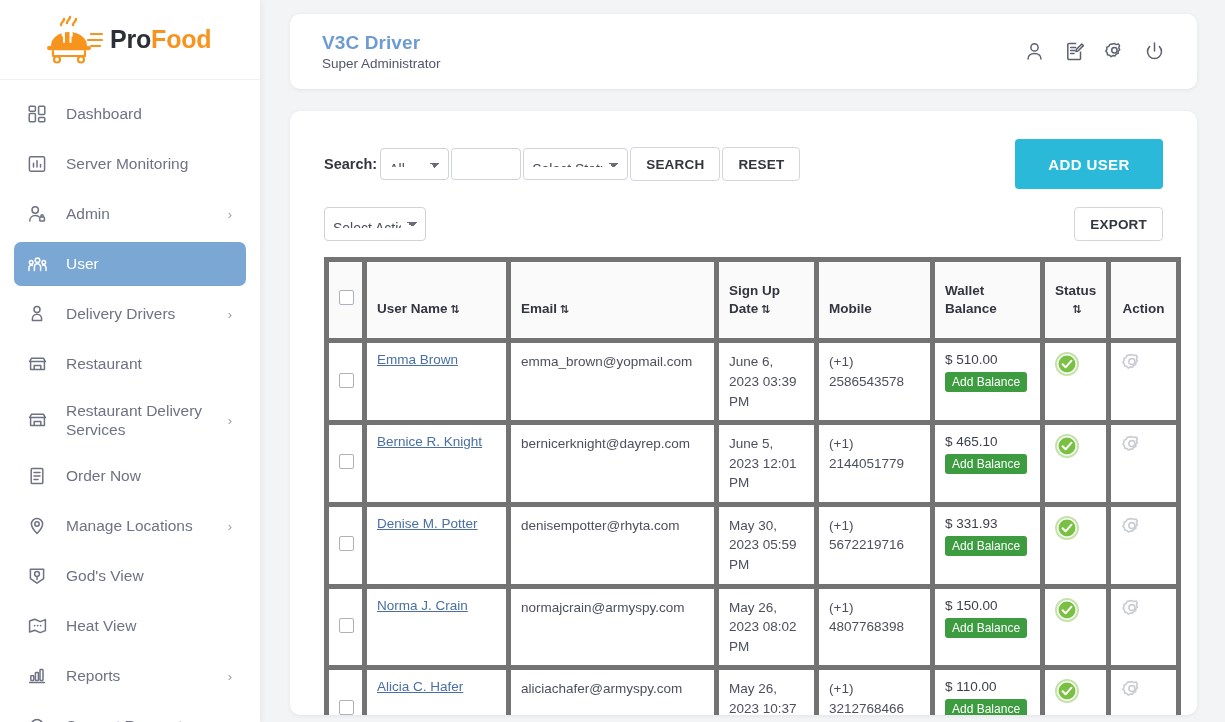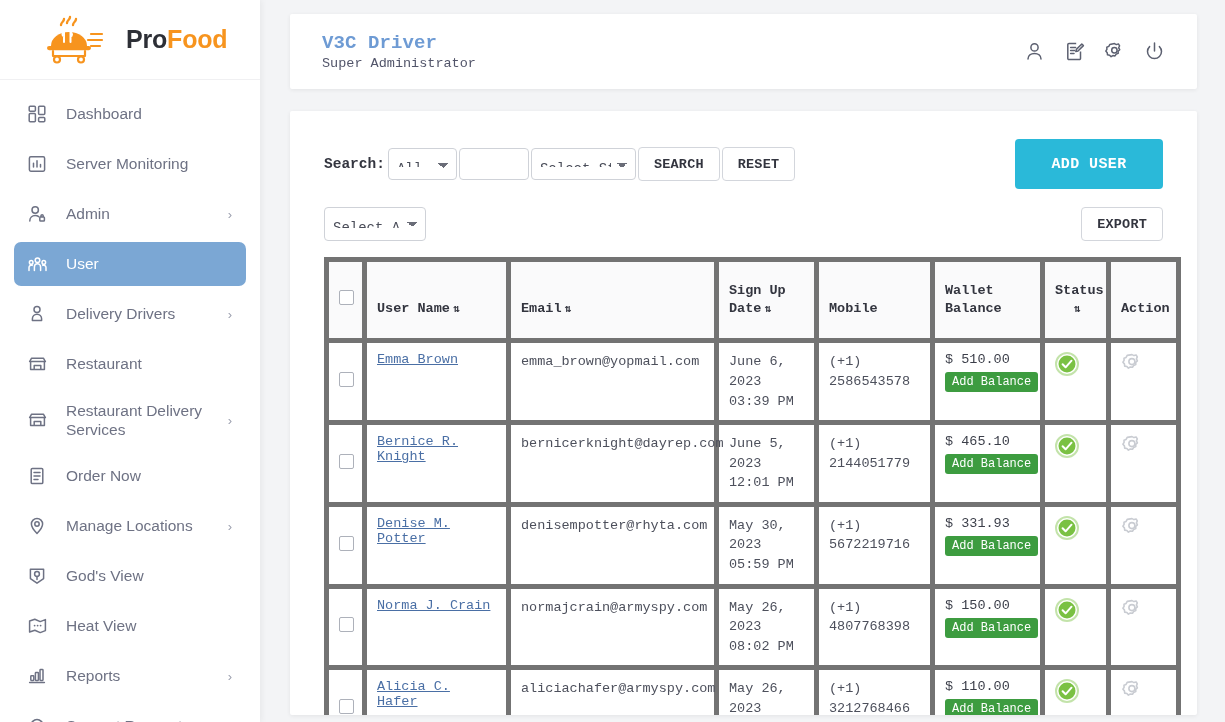--- a/index.html
+++ b/index.html
@@ -25,21 +25,21 @@
   }
   .logo-wrap {
     height: 80px;
     display: flex; align-items: center;
     padding-left: 44px;
     border-bottom: 1px solid #f0f0f2;
   }
   .logo-mark { width: 62px; height: 52px; flex: 0 0 62px; }
   .logo-text {
     font-size: 25px; font-weight: 700; letter-spacing: -0.2px;
-    margin-left: 20px;
+    margin-left: 4px;
   }
   .logo-text .pro { color: #2d2f36; }
   .logo-text .food { color: #f7941e; }
 
   .nav { padding-top: 12px; }
   .nav-item {
     display: flex; align-items: center;
     height: 44px;
     margin: 0 14px 6px 14px;
     padding: 0 14px 0 14px;
@@ -72,23 +72,22 @@
   
   .main {
     flex: 1 1 auto;
     height: 722px;
     background: #f3f4f6;
     padding: 14px 28px 0 30px;
     overflow: hidden;
   }
   .card {
     background: #fff;
-    border-radius: 2px;
+    border-radius: 10px;
     box-shadow: 0 1px 4px rgba(0,0,0,.07);
-    font-family: Liberation Mono, monospace;
   }
 
   
   .topbar {
     height: 75px;
     display: flex; align-items: center;
     padding: 0 32px 0 32px;
     margin-bottom: 22px;
   }
   .topbar .tb-left { flex: 1 1 auto; }

